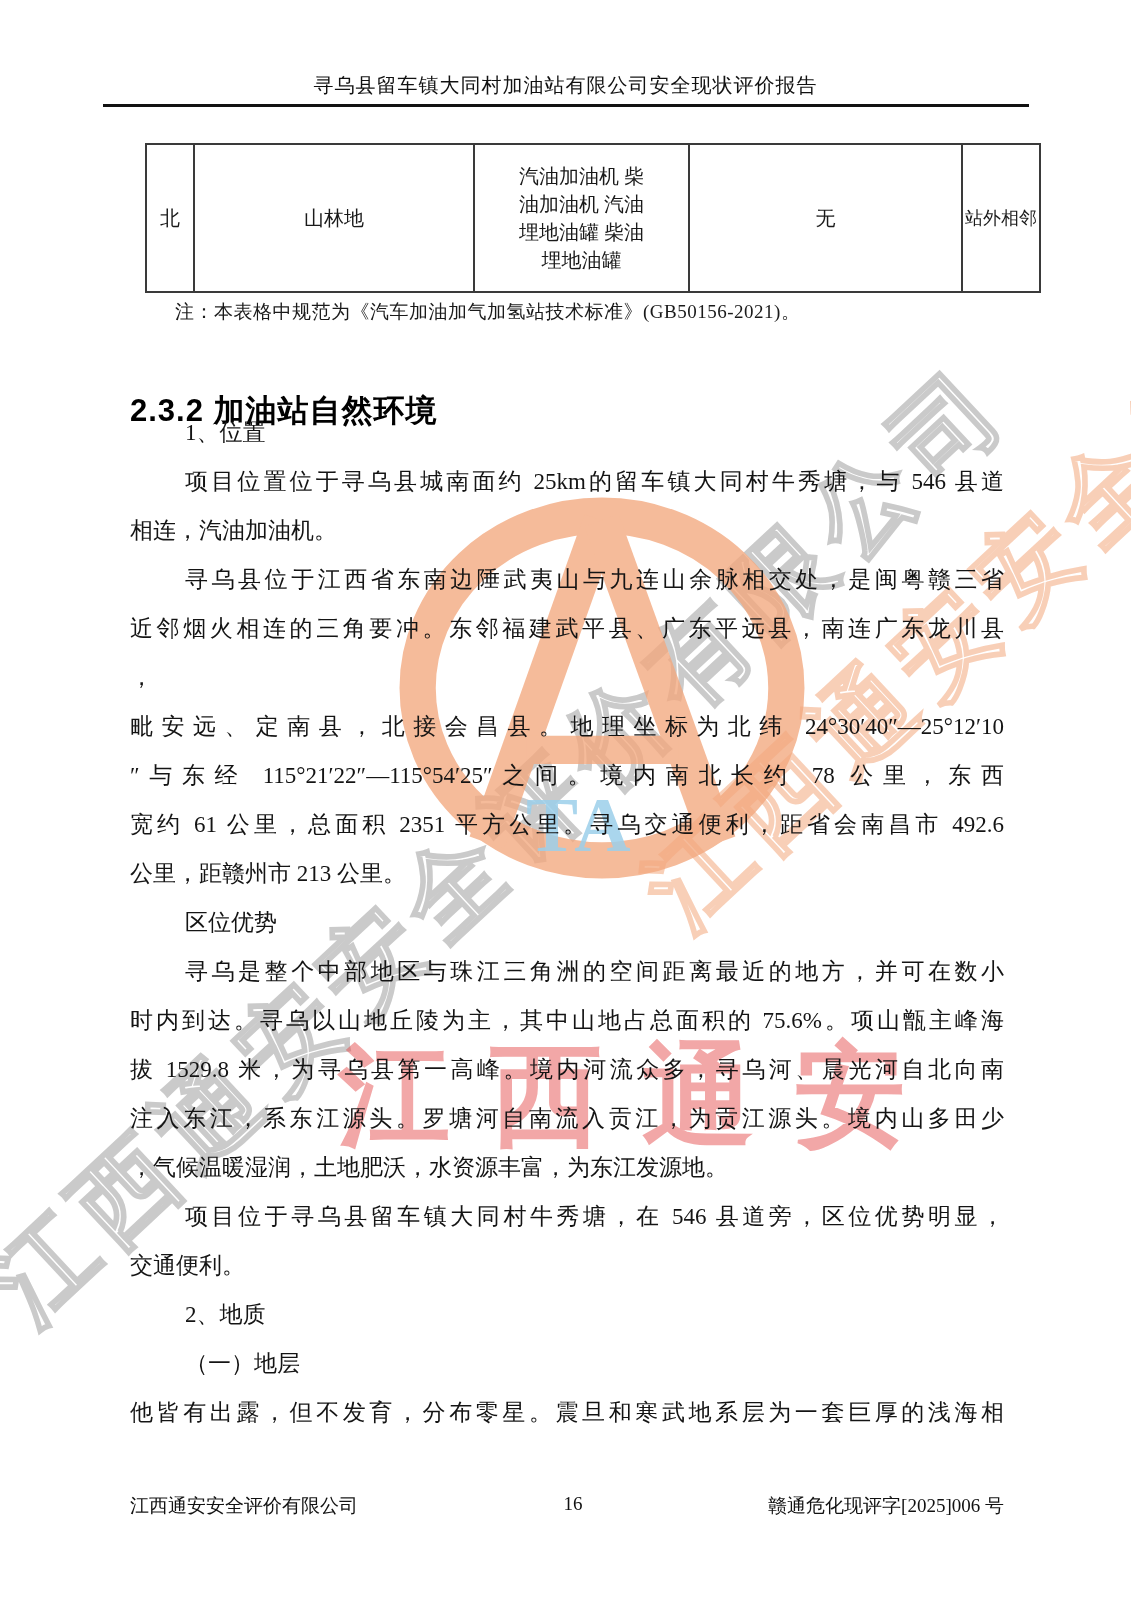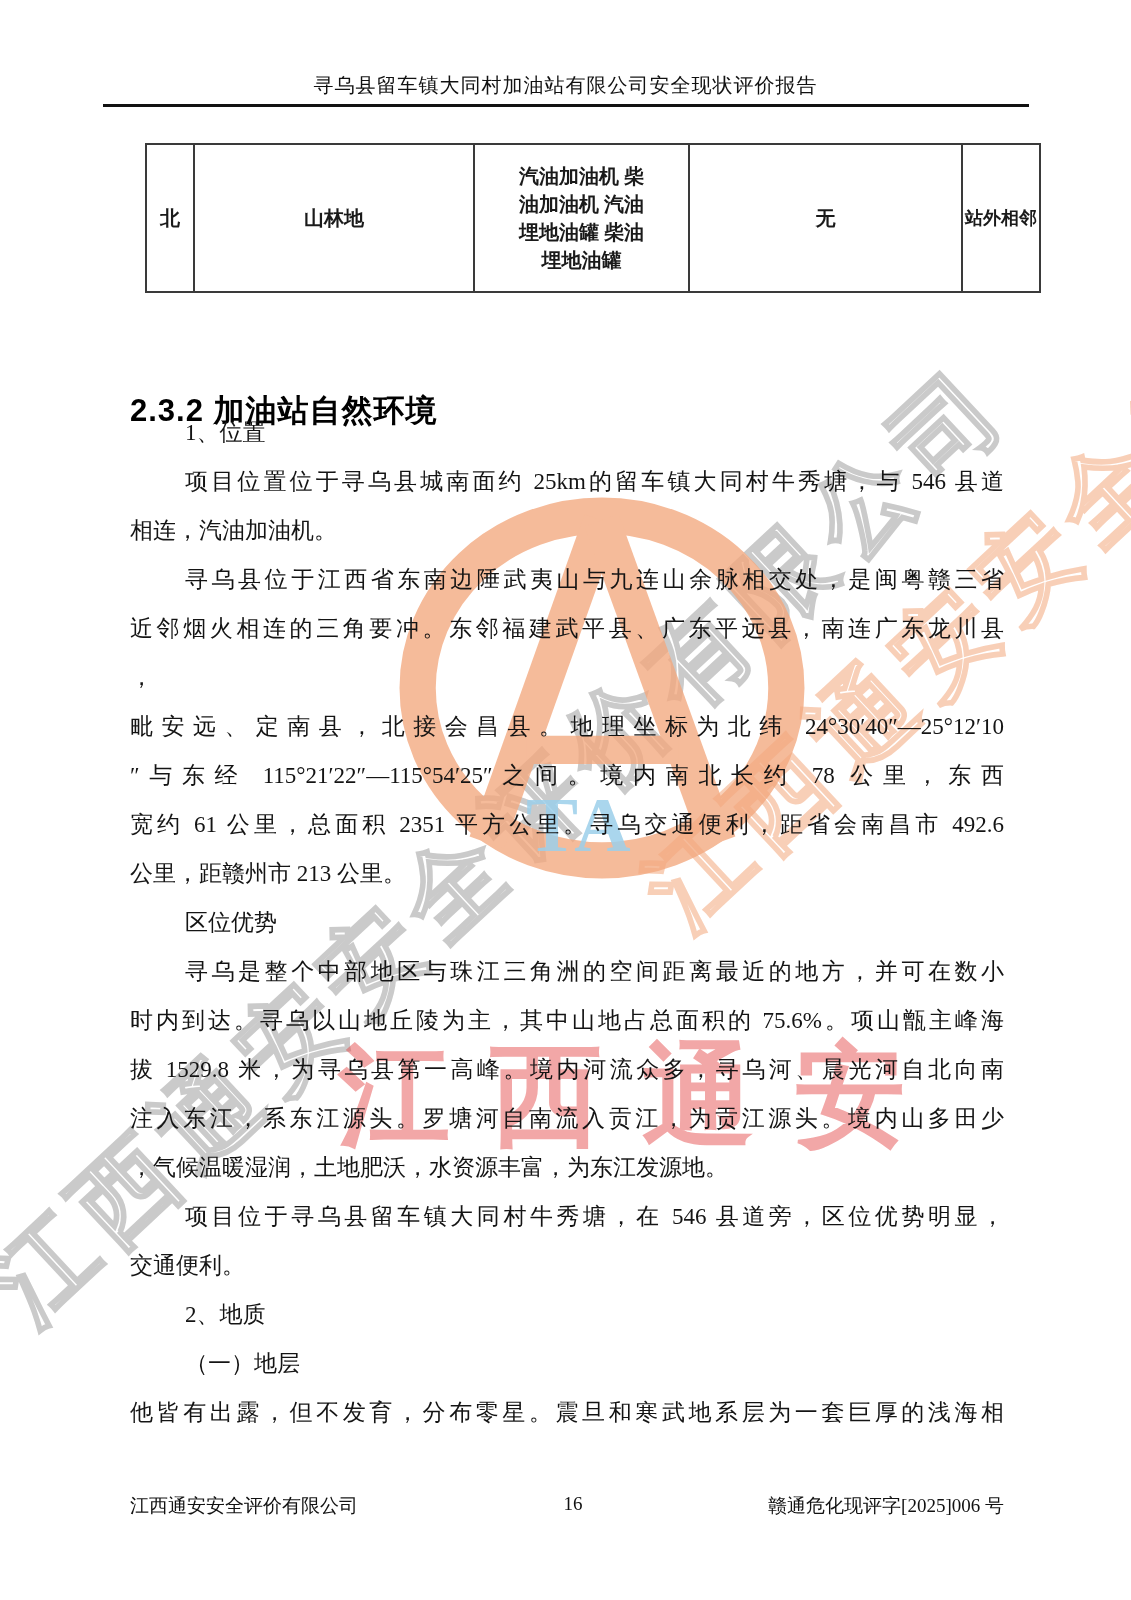--- a/index.html
+++ b/index.html
@@ -64,21 +64,21 @@
     position:absolute;top:104px;left:103px;width:926px;height:3px;
     background:#111;
   }
   table.facilities{
     position:absolute;left:145px;top:143px;width:894px;height:150px;
     border-collapse:collapse;table-layout:fixed;
     font-size:20px;
   }
   table.facilities td{
     border:2px solid var(--border-color);
-    text-align:center;vertical-align:middle;padding:0;font-weight:bold;
+    text-align:center;vertical-align:middle;padding:0;
   }
   .equip{display:inline-block;width:135px;line-height:28px;text-align:center;}
   td.narrow{font-size:18px;white-space:nowrap;}
   .table-note{
     position:absolute;left:175px;top:299px;font-size:19px;letter-spacing:.5px;
   }
   .section-heading{
     position:absolute;left:130px;top:346px;
     font-family:"Liberation Sans","DejaVu Sans",sans-serif;
     font-size:31px;font-weight:bold;letter-spacing:1px;color:#000;margin-top:44px;
@@ -133,20 +133,21 @@
           <tr>
         <td>北</td>
         <td>山林地</td>
         <td><span class="equip">汽油加油机 柴油加油机 汽油埋地油罐 柴油埋地油罐</span></td>
         <td>无</td>
         <td class="narrow">站外相邻</td>
       </tr>
     </tbody>
       </table>
 
+    <div class="table-note">注：本表格中规范为《汽车加油加气加氢站技术标准》(GB50156-2021)。</div>
 
     <div class="section-heading">2.3.2 加油站自然环境</div>
 
     <div class="body-text">
         <div class="body-line indent">1、位置</div>
         <div class="body-line indent fill">项目位置位于寻乌县城南面约 25km的留车镇大同村牛秀塘，与 546 县道</div>
         <div class="body-line">相连，汽油加油机。</div>
         <div class="body-line indent fill">寻乌县位于江西省东南边陲武夷山与九连山余脉相交处，是闽粤赣三省</div>
         <div class="body-line fill">近邻烟火相连的三角要冲。东邻福建武平县、广东平远县，南连广东龙川县</div>
         <div class="body-line">，</div>

